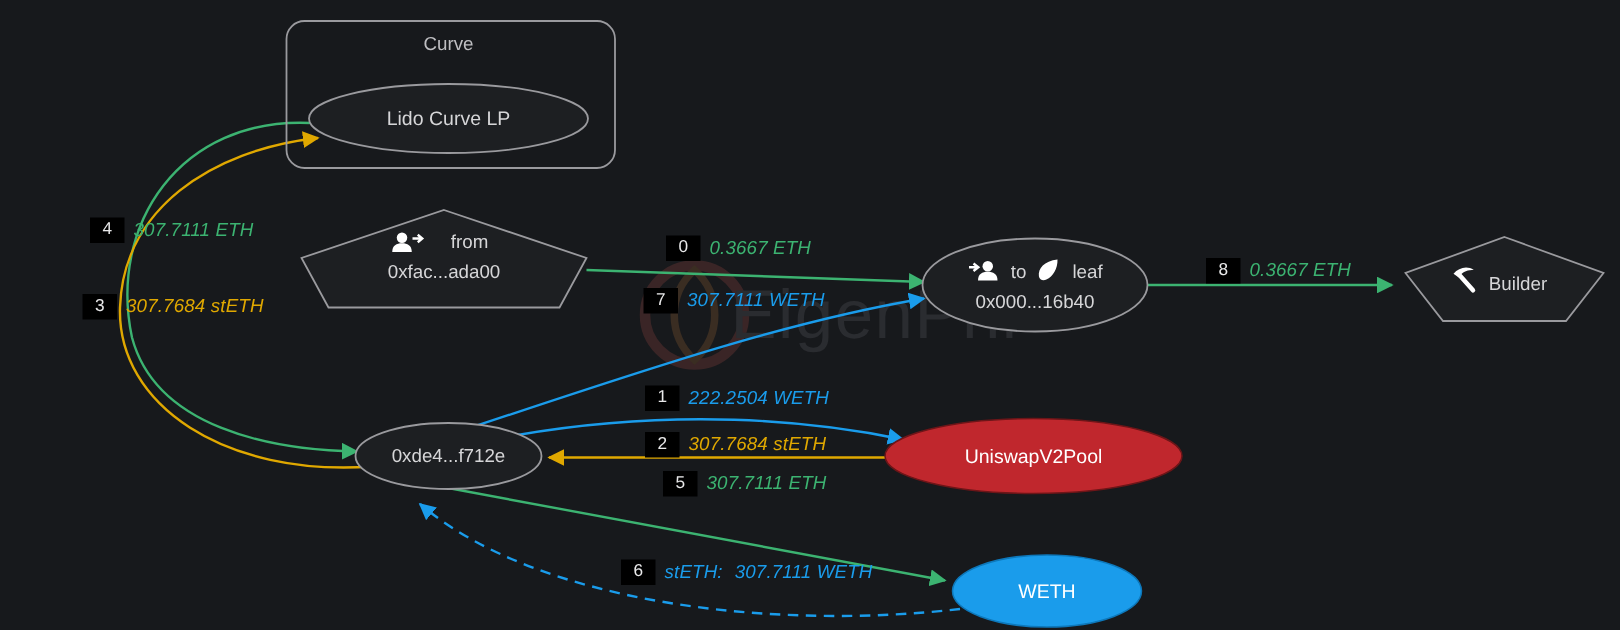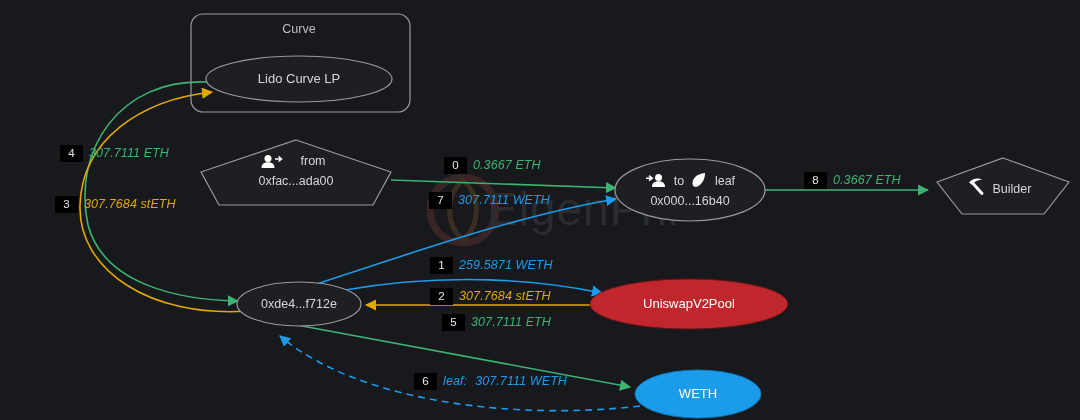--- a/index.html
+++ b/index.html
@@ -228,32 +228,32 @@
     <span class="lbl-text" style="color:#3cb371;">307.7111 ETH</span>
   </div>
 
   <div class="edge-label" style="left:55px; top:196px;">
     <span class="badge">3</span>
     <span class="lbl-text" style="color:#e0a800;">307.7684 stETH</span>
   </div>
 
   <div class="edge-label" style="left:430px; top:257px;">
     <span class="badge">1</span>
-    <span class="lbl-text" style="color:#1a9ceb;">259.5871 WETH</span>
+    <span class="lbl-text" style="color:#1a9ceb;">222.2504 WETH</span>
   </div>
 
   <div class="edge-label" style="left:430px; top:288px;">
     <span class="badge">2</span>
     <span class="lbl-text" style="color:#e0a800;">307.7684 stETH</span>
   </div>
 
   <div class="edge-label" style="left:442px; top:314px;">
     <span class="badge">5</span>
     <span class="lbl-text" style="color:#3cb371;">307.7111 ETH</span>
   </div>
 
   <div class="edge-label" style="left:414px; top:373px;">
     <span class="badge">6</span>
-    <span class="lbl-text mint-word" style="color:#1a9ceb;">leaf:</span>
+    <span class="lbl-text mint-word" style="color:#1a9ceb;">stETH:</span>
     <span class="lbl-text" style="color:#1a9ceb;">307.7111 WETH</span>
   </div>
 
 </div>
 
 </body></html>

